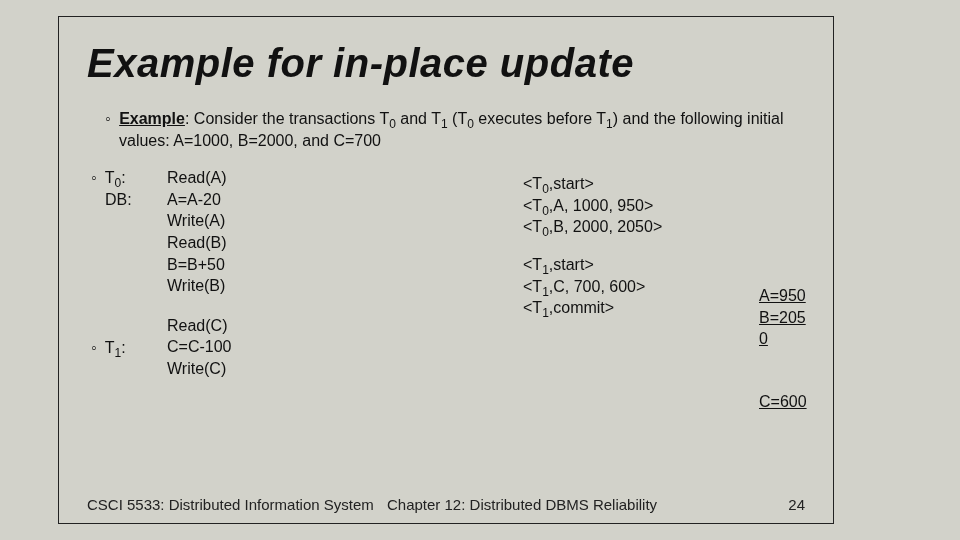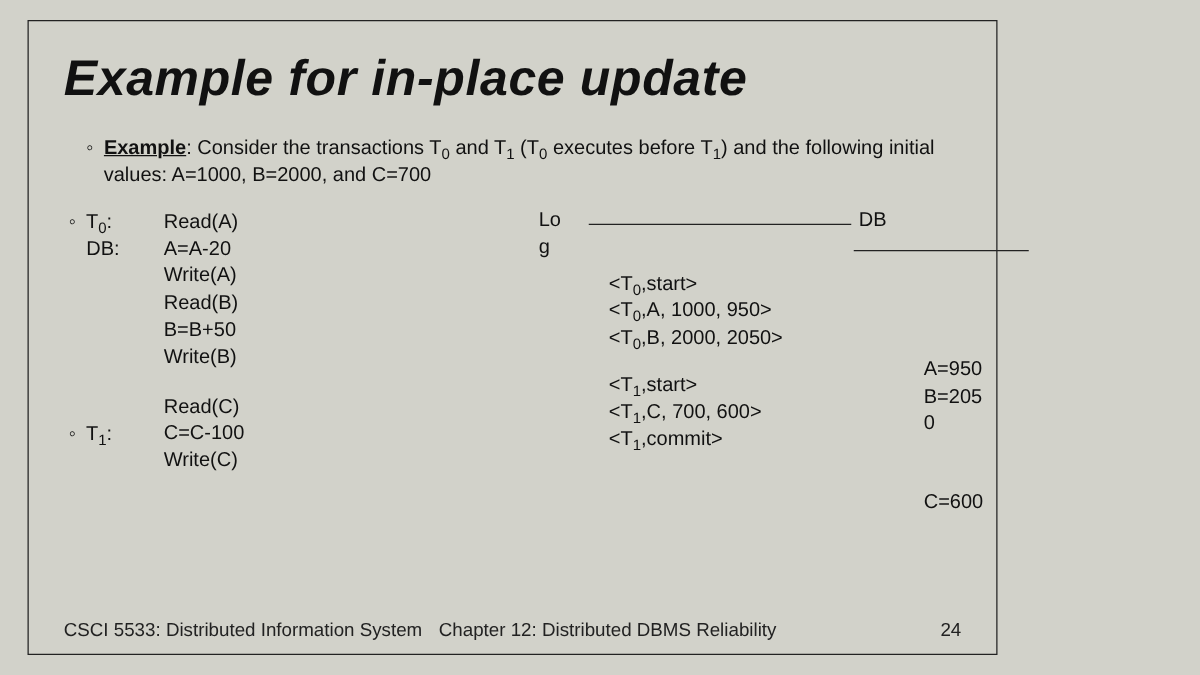--- a/index.html
+++ b/index.html
@@ -11,20 +11,21 @@
     background: #d2d2ca;
     color: #111;
     overflow: hidden;
   }
   .slide {
     box-sizing: border-box;
     width: 820px;
     height: 540px;
     position: relative;
     padding: 0;
+    margin-left: 36px;
   }
   .frame {
     position: absolute;
     left: 22px;
     top: 16px;
     right: 22px;
     bottom: 16px;
     border: 1px solid #222;
     box-sizing: border-box;
     padding: 24px 28px 12px 28px;
@@ -120,23 +121,24 @@
   }
   .log-entries {
     margin-left: 56px; 
     font-size: 16px;
     line-height: 1.35;
     margin-top: 8px;
   }
   .log-entries.group2 { margin-top: 16px; }
   .db-values {
     position: absolute;
-    left: 308px;
-    font-size: 16px;
-    line-height: 1.35;
+    left: 292px;
+    font-size: 16px;
+    line-height: 1.35;
+    text-decoration: underline;
   }
   .db-values.v1 { top: 120px; }
   .db-values.v2 { top: 226px; }
   .footer {
     position: absolute;
     left: 28px;
     right: 28px;
     bottom: 10px;
     display: flex;
     align-items: baseline;
@@ -192,33 +194,20 @@
             <div>C=C-100</div>
             <div>Write(C)</div>
           </div>
         </div>
 
       </div>
 
       <div class="right-col">
 
 
-        <div class="log-db-row">
-          <div class="log-col">
-            <div>Lo</div>
-            <div>g</div>
-          </div>
-          <div class="log-rule-col">
-            <div class="log-rule"></div>
-          </div>
-          <div class="db-col">
-            <div>DB</div>
-            <div class="db-rule"></div>
-          </div>
-        </div>
 
         <div class="log-entries">
           <div>&lt;T<sub>0</sub>,start&gt;</div>
           <div>&lt;T<sub>0</sub>,A, 1000, 950&gt;</div>
           <div>&lt;T<sub>0</sub>,B, 2000, 2050&gt;</div>
         </div>
 
         <div class="log-entries group2">
           <div>&lt;T<sub>1</sub>,start&gt;</div>
           <div>&lt;T<sub>1</sub>,C, 700, 600&gt;</div>

